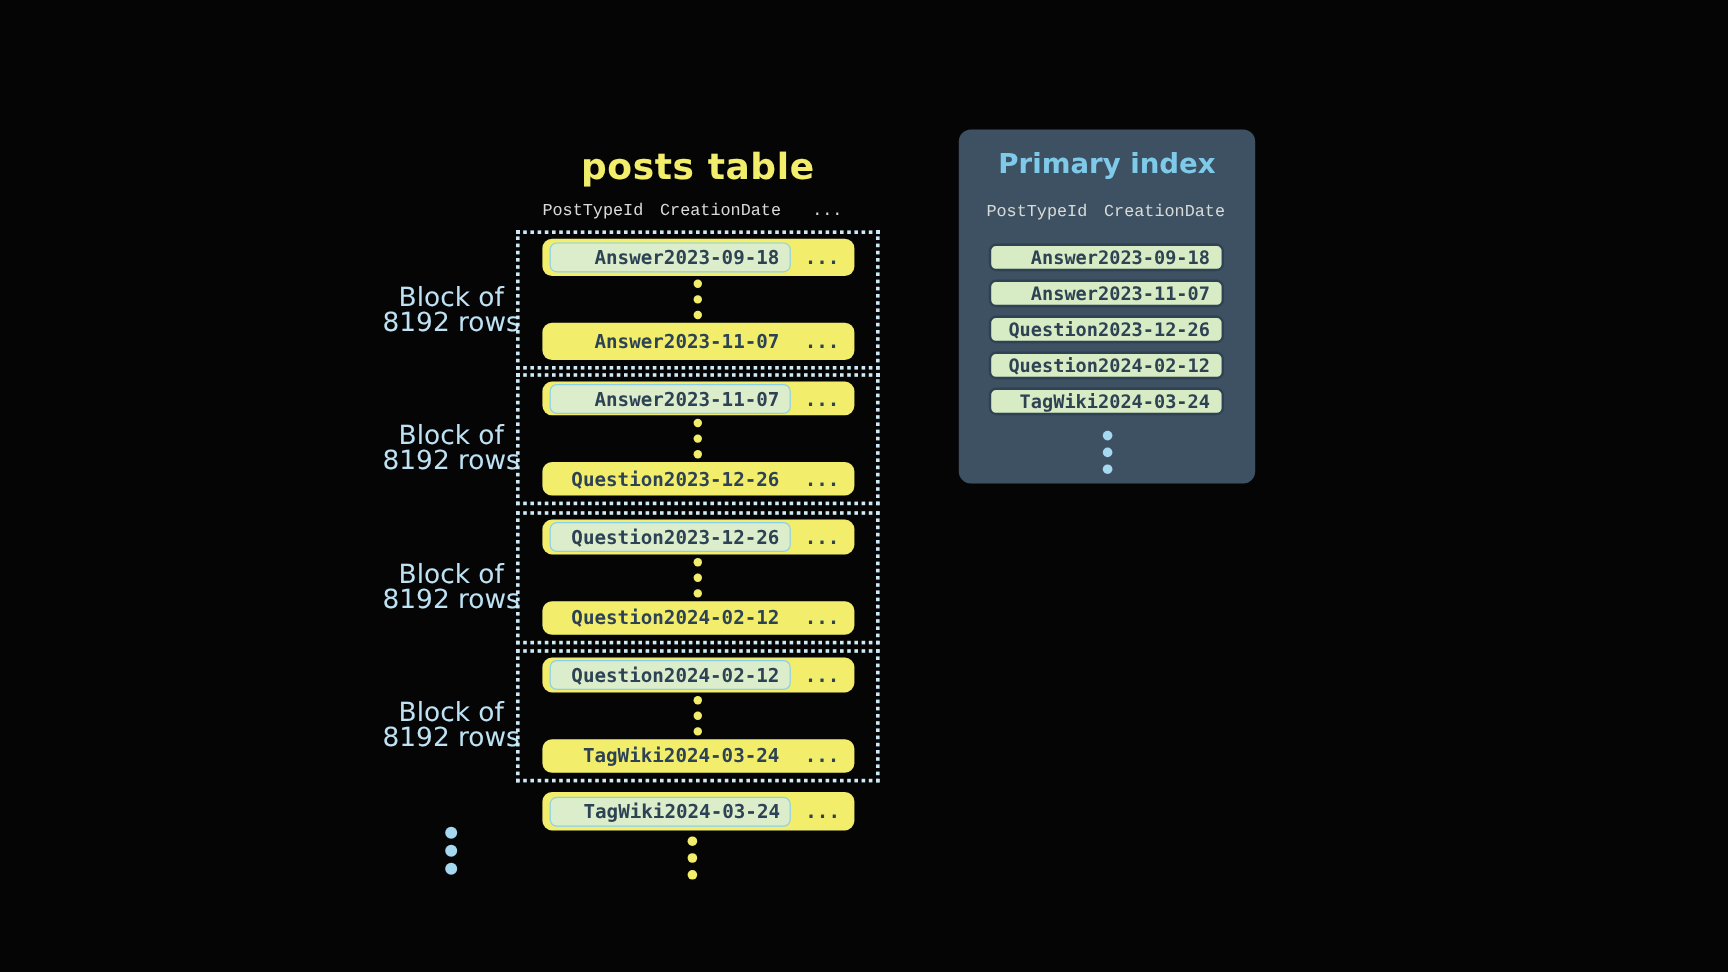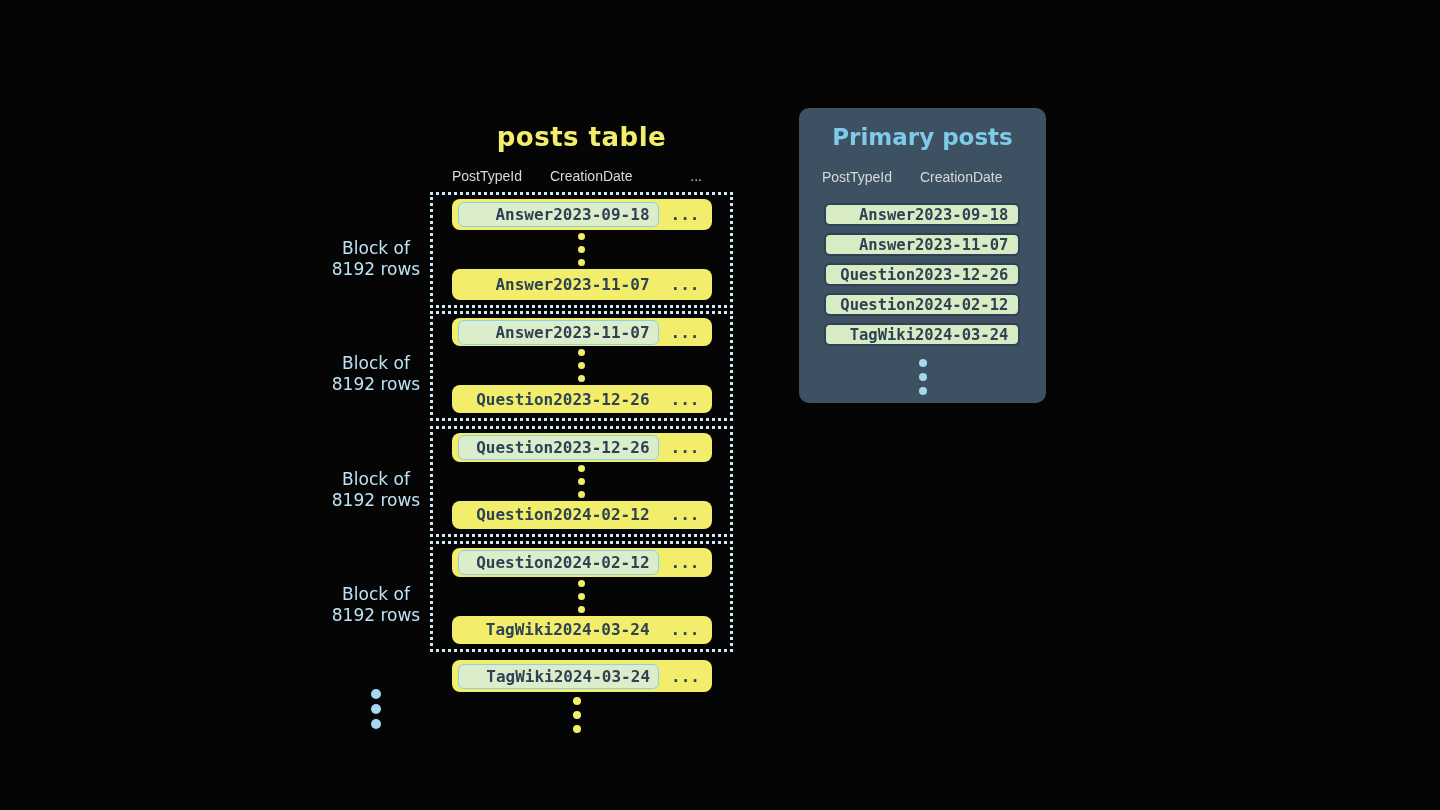--- a/index.html
+++ b/index.html
@@ -17,23 +17,23 @@
     --dotted:#cfeaf7;
     --dot-blue:#a6d8ef;
   }
   *{margin:0;padding:0;box-sizing:border-box;}
   html,body{background:#000;}
   body{font-family:"DejaVu Sans","Liberation Sans",sans-serif;}
   .stage{position:relative;width:1440px;height:810px;background:var(--bg);overflow:hidden;}
 
   
   .posts-title{position:absolute;left:430px;top:122px;width:303px;text-align:center;
-    color:var(--yellow);font-size:26px;font-weight:600;letter-spacing:.5px;}
+    color:var(--yellow);font-size:30px;font-weight:600;letter-spacing:.5px;}
   .col-header{position:absolute;display:flex;align-items:flex-start;
-    font-family:Liberation Sans, sans-serif;font-size:14px;color:var(--header-gray);}
+    font-family:Liberation Mono, monospace;font-size:14px;color:var(--header-gray);}
   .posts-header{left:452px;top:168px;width:250px;}
   .hcol1{display:inline-block;width:98px;}
   .hmore{margin-left:auto;}
 
   
   .block{position:absolute;left:430px;width:303px;border:3px dotted var(--dotted);
     display:flex;flex-direction:column;align-items:center;justify-content:space-between;
     padding:4px 0 5px 0;}
 
   
@@ -41,21 +41,21 @@
     border-radius:8px;padding:0 12px 0 6px;
     font-family:"DejaVu Sans Mono","Liberation Mono",monospace;font-weight:bold;font-size:16px;color:var(--dark);}
   .prow.floating{position:absolute;left:452px;}
   .key{display:flex;align-items:center;padding:2px 8px;border:1.5px solid transparent;border-radius:6px;}
   .key.hl{background:var(--mint);border-color:var(--hl-border);}
   .ctype{display:inline-block;width:9ch;text-align:right;}
   .more{margin-left:auto;}
 
   
   .blabel{position:absolute;left:306px;width:140px;text-align:center;
-    color:var(--label-blue);font-size:17px;font-weight:500;line-height:21px;}
+    color:var(--label-blue);font-size:22px;font-weight:500;line-height:21px;}
 
   
   .vdots{display:flex;flex-direction:column;align-items:center;}
   .vdots.floating{position:absolute;}
   .vdots .dot{border-radius:50%;}
   .vdots.sm .dot{width:7px;height:7px;margin:3px 0;}
   .vdots.md .dot{width:8px;height:8px;margin:3px 0;}
   .vdots.lg .dot{width:10px;height:10px;margin:2.5px 0;}
   .vdots.yellow .dot{background:var(--yellow);}
   .vdots.blue .dot{background:var(--dot-blue);}
@@ -201,21 +201,21 @@
       <span class="dot"></span>
       <span class="dot"></span>
   </div>
   <div class="vdots lg blue floating" style="left:371px;top:686px">
     <span class="dot"></span>
       <span class="dot"></span>
       <span class="dot"></span>
   </div>
 
   <div class="panel">
-    <div class="panel-title">Primary posts</div>
+    <div class="panel-title">Primary index</div>
     <div class="col-header" style="left:23px;top:61px;width:200px">
       <span class="hcol1">PostTypeId</span>
       <span class="hcol2">CreationDate</span>
     </div>
     <div class="idx-rows">
       <div class="irow">
         <span class="ctype">Answer</span>
         <span class="cdate">2023-09-18</span>
       </div>
       <div class="irow">

